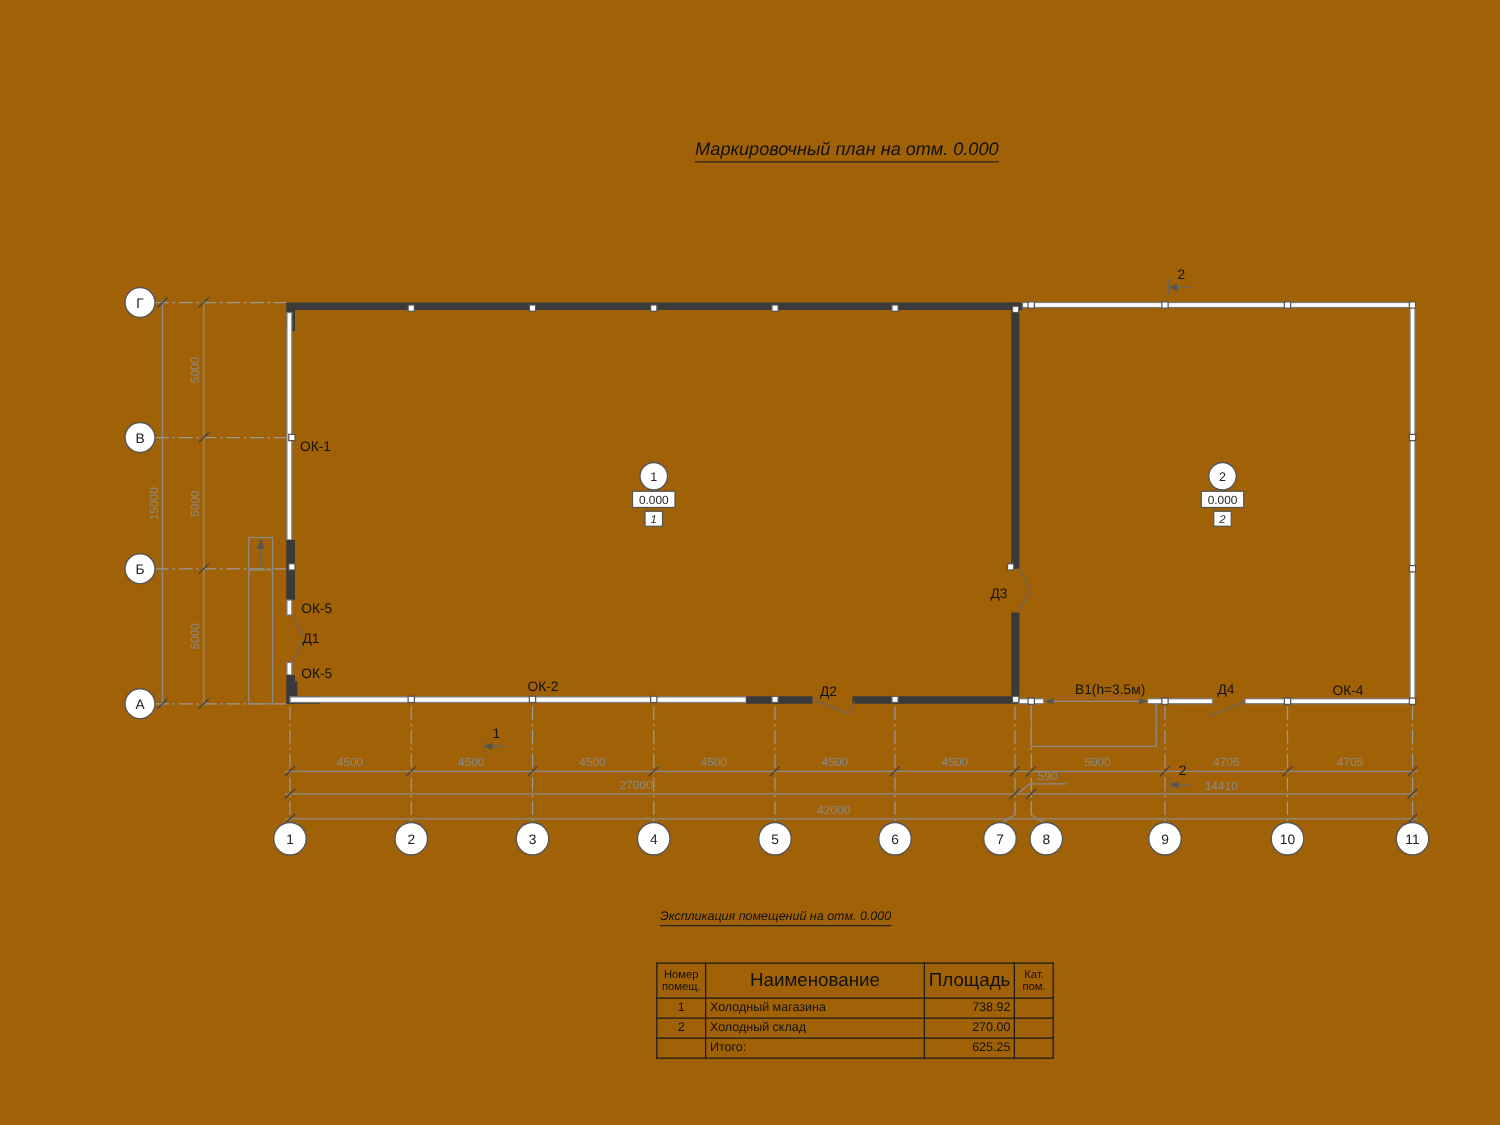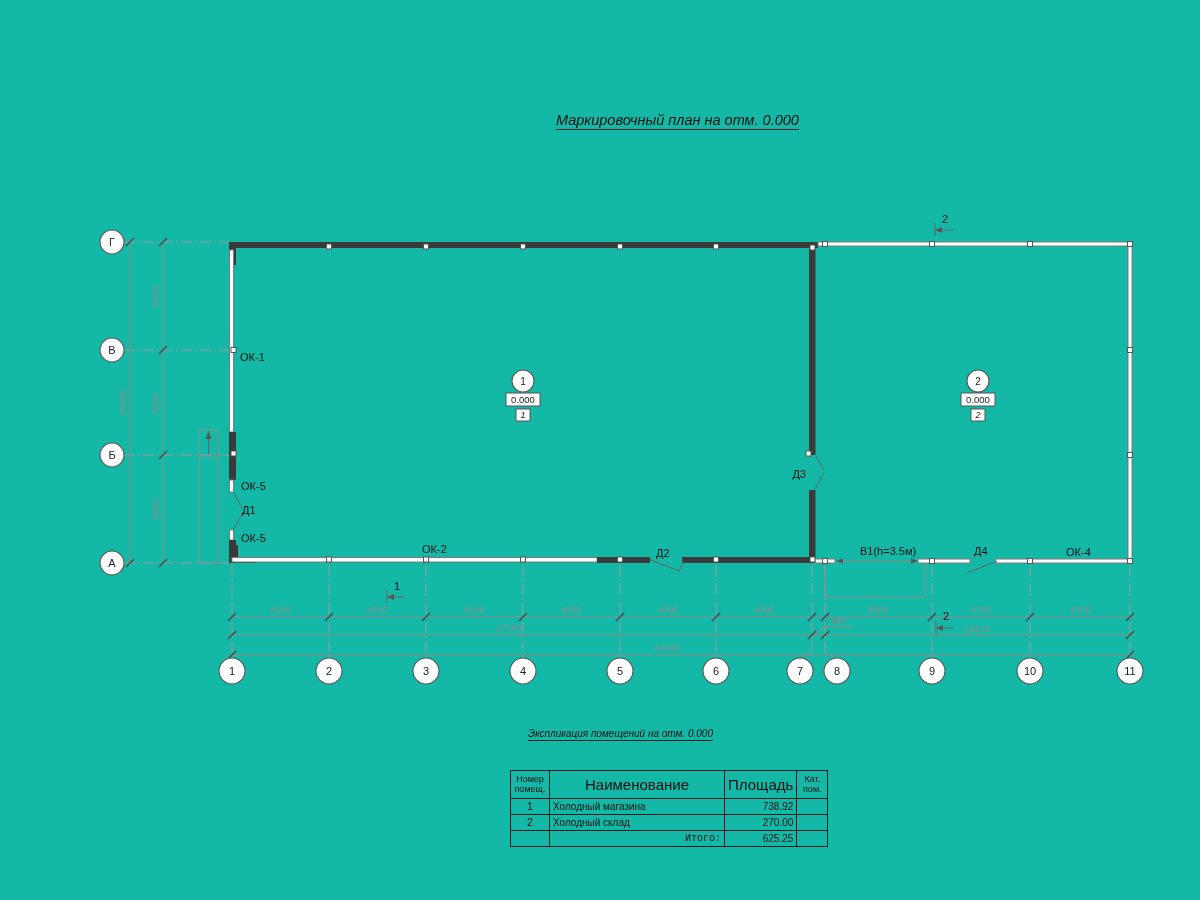--- a/index.html
+++ b/index.html
@@ -1,16 +1,16 @@
 <!DOCTYPE html>
 <html><head>
 <meta charset="utf-8">
 <style>
   html,body{margin:0;padding:0;background:#fff;}
-  #sheet{position:relative;width:1200px;height:900px;background:#14b8a6;overflow:hidden;
+  #sheet{position:relative;width:1200px;height:900px;background:#a16207;overflow:hidden;
          font-family:"Liberation Sans",sans-serif;}
   .title{position:absolute;font-style:italic;color:#111;border-bottom:1px solid #222;
          padding-bottom:1px;white-space:nowrap;}
   #plan-title{left:556px;top:112px;font-size:14.5px;}
   #table-title{left:528px;top:728px;font-size:10px;}
   
   .ddot{stroke:#9a9a9a;stroke-width:1;fill:none;stroke-dasharray:11 3 2 3;}
   .dim{stroke:#8c8c8c;stroke-width:1;fill:none;}
   .tick{stroke:#444;stroke-width:1.2;}
   .wallT{fill:#3a3a3a;stroke:none;}
@@ -26,30 +26,30 @@
   .end{text-anchor:end;}
   .roomT{font:10px "Liberation Sans",sans-serif;fill:#222;text-anchor:middle;}
   .roomE{font:9.5px "Liberation Sans",sans-serif;fill:#222;text-anchor:middle;}
   .roomZ{font:italic 9px "Liberation Sans",sans-serif;fill:#222;text-anchor:middle;}
   .arr{fill:#555;stroke:none;}
   
   #expl-table{position:absolute;left:510px;top:770px;border-collapse:collapse;
               font-size:10px;color:#111;}
   #expl-table td,#expl-table th{border:1px solid #1a1a1a;padding:0 3px;
               font-weight:normal;vertical-align:middle;}
-  #expl-table{border:1.5px solid #1a1a1a;}
+  #expl-table{border:1.5px solid #1a1a1a;margin-left:15px;}
   .c-num{width:32px;text-align:center;}
   .c-name{width:168px;text-align:center;}
   .c-area{width:42px;text-align:right;}
   .c-cat{width:24px;text-align:center;}
   .hdr{height:28px;font-size:9px;line-height:1.05;}
   .hdr .big{font-size:15px;}
   .drow{height:16px;}
   .drow .c-name{text-align:left;}
-  .trow .c-name{text-align:right;font-family:Liberation Mono, monospace;}
+  .trow .c-name{text-align:left;}
 </style>
 </head>
 <body>
 
 <div id="sheet">
 
   <div id="plan-title" class="title">Маркировочный план  на отм. 0.000</div>
   <div id="table-title" class="title">Экспликация помещений на отм. 0.000</div>
 
   <svg width="1200" height="900" viewBox="0 0 1200 900">

